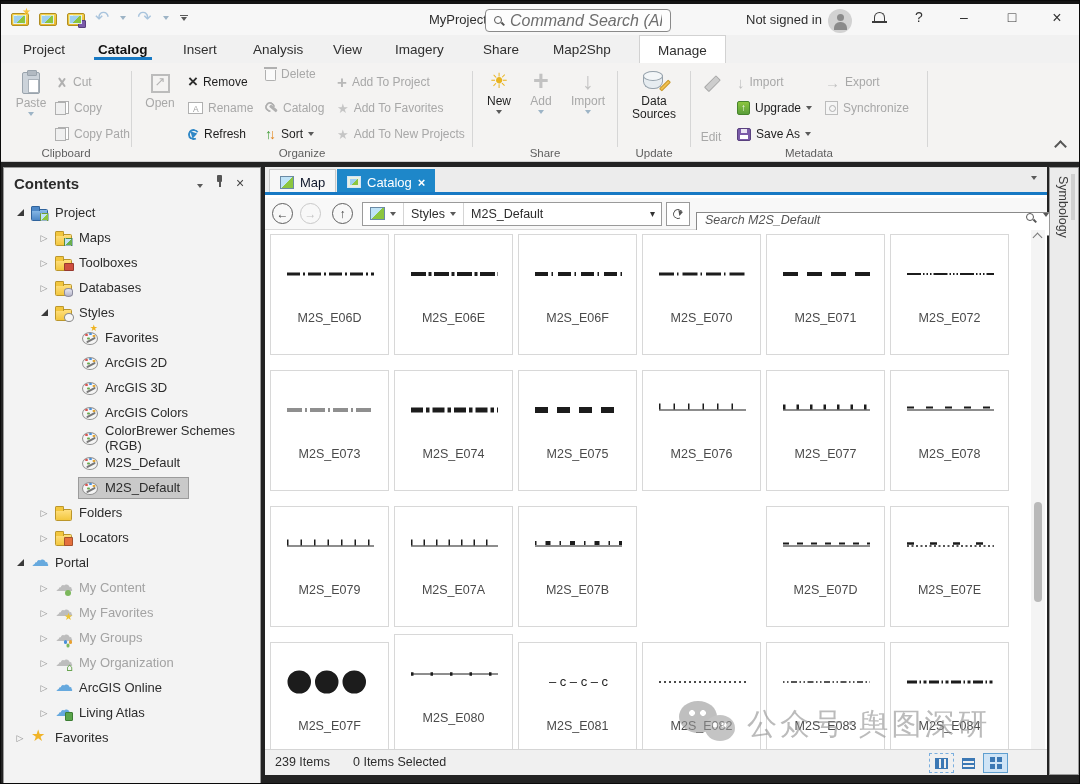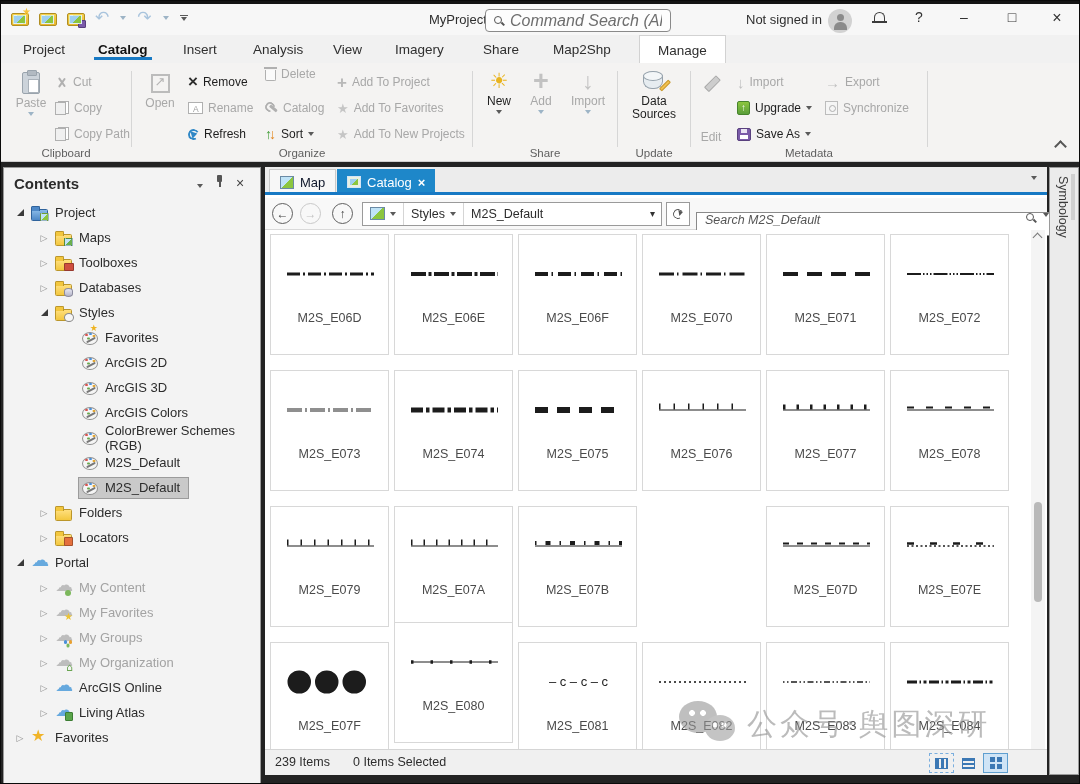--- a/index.html
+++ b/index.html
@@ -771,21 +771,21 @@
               <line x1="4" x2="91" y1="12.5" y2="12.5" stroke="#1c1c1c" stroke-width="2.5" stroke-dasharray="7 16" stroke-linecap="butt"></line>
             </svg>
             <div class="tl">M2S_E07E</div>
           </div>
           <div class="tile" style="left: 5px; top: 412px;">
             <svg width="95" height="30" viewBox="0 0 95 30">
               <line x1="16" x2="79" y1="15" y2="15" stroke="#1c1c1c" stroke-width="23" stroke-dasharray="0.5 27" stroke-linecap="round"></line>
             </svg>
             <div class="tl">M2S_E07F</div>
           </div>
-          <div class="tile" style="left: 129px; top: 392px; padding-left: 30px;">
+          <div class="tile" style="left: 129px; top: 404px; padding-left: 30px;">
             <svg width="95" height="30" viewBox="0 0 95 30">
               <line x1="4" x2="91" y1="15" y2="15" stroke="#1c1c1c" stroke-width="1" stroke-linecap="butt"></line>
               <line x1="4" x2="91" y1="15" y2="15" stroke="#1c1c1c" stroke-width="3.5" stroke-dasharray="2.5 17" stroke-linecap="butt"></line>
             </svg>
             <div class="tl">M2S_E080</div>
           </div>
           <div class="tile" style="left: 253px; top: 412px;">
             <svg width="95" height="30" viewBox="0 0 95 30">
               <text x="47.5" y="19" text-anchor="middle" font-size="13" fill="#222" font-family="Liberation Sans, sans-serif">– c – c – c</text>
             </svg>

